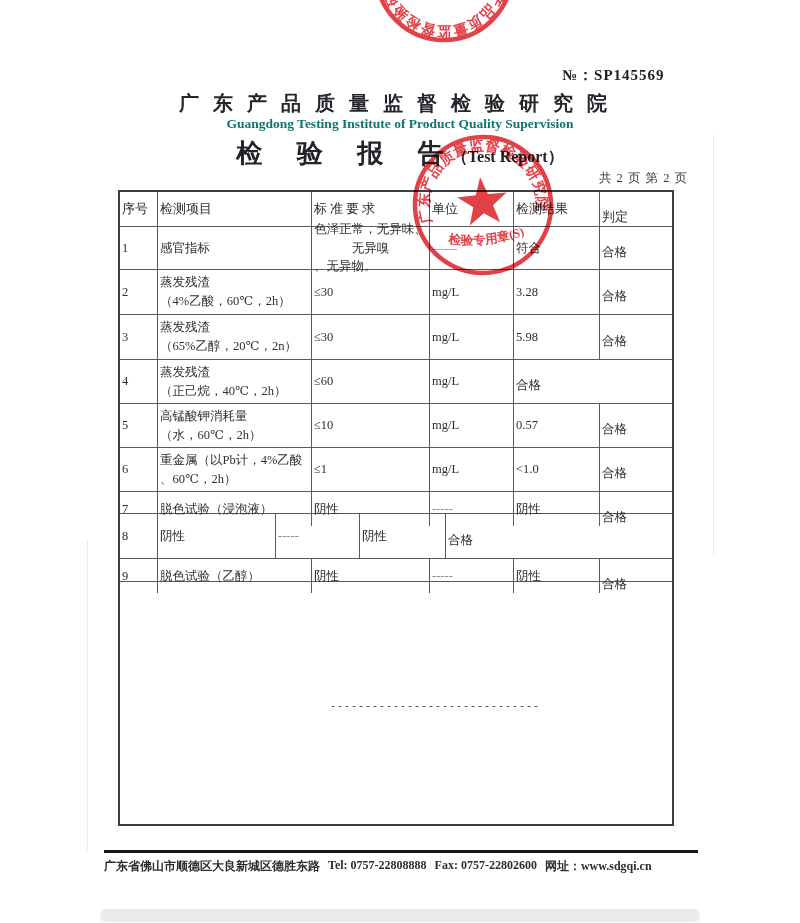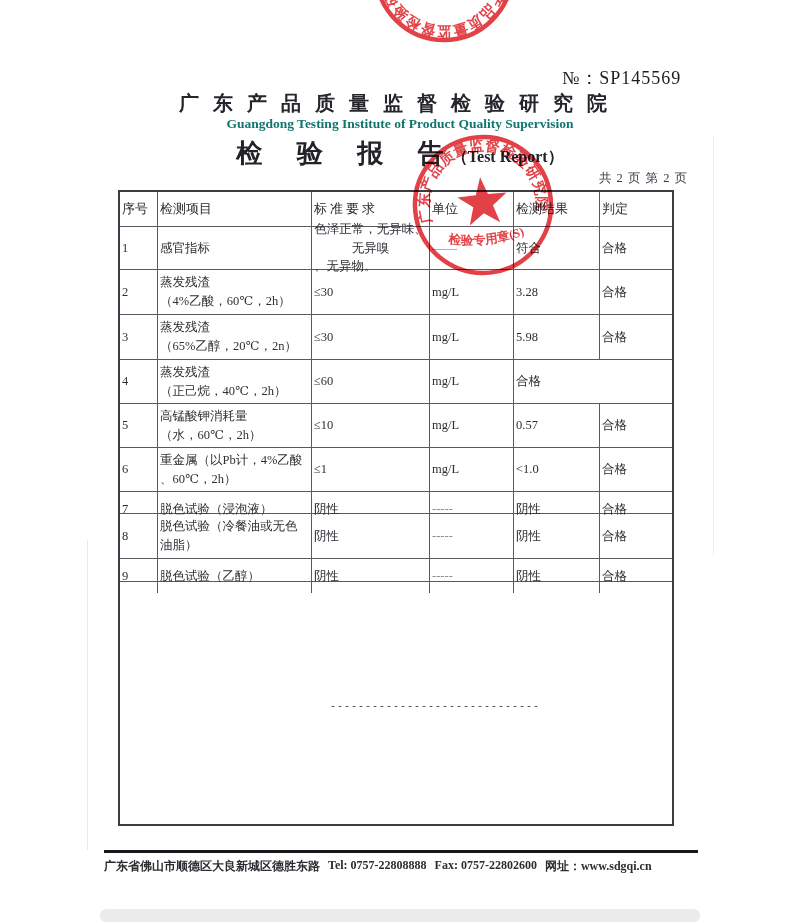--- a/index.html
+++ b/index.html
@@ -3,33 +3,33 @@
 <meta charset="utf-8">
 <style>
   html,body{margin:0;padding:0;background:#ffffff;}
   .page{
     position:relative;width:800px;height:923px;overflow:hidden;
     background:#ffffff;
     font-family:"Liberation Serif","DejaVu Serif",serif;
     color:#2e2e34;
   }
   
-  .report-no{position:absolute;top:66px;left:562px;font-size:18px;font-weight:normal;color:#1d1d22;letter-spacing:1px;}
+  .report-no{position:absolute;top:66px;left:562px;font-size:15px;font-weight:bold;color:#1d1d22;letter-spacing:1px;}
   .org-cn{position:absolute;top:90px;left:0;right:0;text-align:center;font-size:20px;font-weight:bold;letter-spacing:14px;color:#25252b;}
   .org-en{position:absolute;top:116px;left:0;right:0;text-align:center;font-size:13.5px;font-weight:bold;color:#0f766e;}
   .title-row{position:absolute;top:136px;left:0;right:0;display:flex;justify-content:center;align-items:baseline;}
   .title-cn{font-size:26px;font-weight:bold;letter-spacing:14px;color:#222228;}
   .title-en{font-size:16px;font-weight:bold;color:#222228;margin-left:-6px;}
   .page-info{position:absolute;top:170px;right:112px;font-size:12.5px;color:#3a3a40;letter-spacing:1px;}
   
   .tbl{position:absolute;left:118px;top:190px;width:552px;border:2px solid #3c3c44;box-sizing:content-box;background:transparent;}
   .trow{display:flex;border-bottom:1px solid #595961;}
   .trow:last-child{border-bottom:none;}
   .c{box-sizing:border-box;border-right:1px solid #595961;display:flex;flex-direction:column;align-items:flex-start;justify-content:center;text-align:center;font-size:12.5px;line-height:1.5;color:#2e2e34;padding:17px 2px;}
-  .c:last-child{border-right:none;}
+  .c:last-child{border-right:none;margin-top:8px;}
   .w1{width:38px;}.w2{width:154px;}.w3{width:118px;}.w4{width:84px;}.w5{width:86px;}.w6{width:72px;}
   .h34{height:34px;}.h42{height:42px;}.h44{height:44px;}.h43{height:43px;}.h21{height:21px;}.h22{height:22px;}
   .hdr .c{font-size:13px;color:#2b2b31;}
   .std-spaced{letter-spacing:3px;}
   .dash{color:#8a8a90;letter-spacing:0;}
   .empty-block{position:relative;height:242px;width:100%;}
   .note-dashes{position:absolute;left:210px;top:119px;font-size:10px;letter-spacing:1px;color:#3c3c42;font-family:"Liberation Mono","DejaVu Sans Mono",monospace;}
   
   .footer-rule{position:absolute;left:104px;top:850px;width:594px;height:3px;background:#17171c;}
   .footer-text{position:absolute;left:104px;top:858px;display:flex;gap:8px;font-size:12px;font-weight:bold;color:#2c2c32;white-space:nowrap;}
@@ -228,24 +228,20 @@
         </div>
       <div class="c w6">
           <span>合格</span>
         </div>
     </div>
 
     <div class="trow h44">
       <div class="c w1">
           <span>8</span>
         </div>
-      <div class="c w2">
-          <span>脱色试验（冷餐油或无色</span>
-          <span>油脂）</span>
-        </div>
       <div class="c w3">
           <span>阴性</span>
         </div>
       <div class="c w4 dash">
           <span>-----</span>
         </div>
       <div class="c w5">
           <span>阴性</span>
         </div>
       <div class="c w6">

